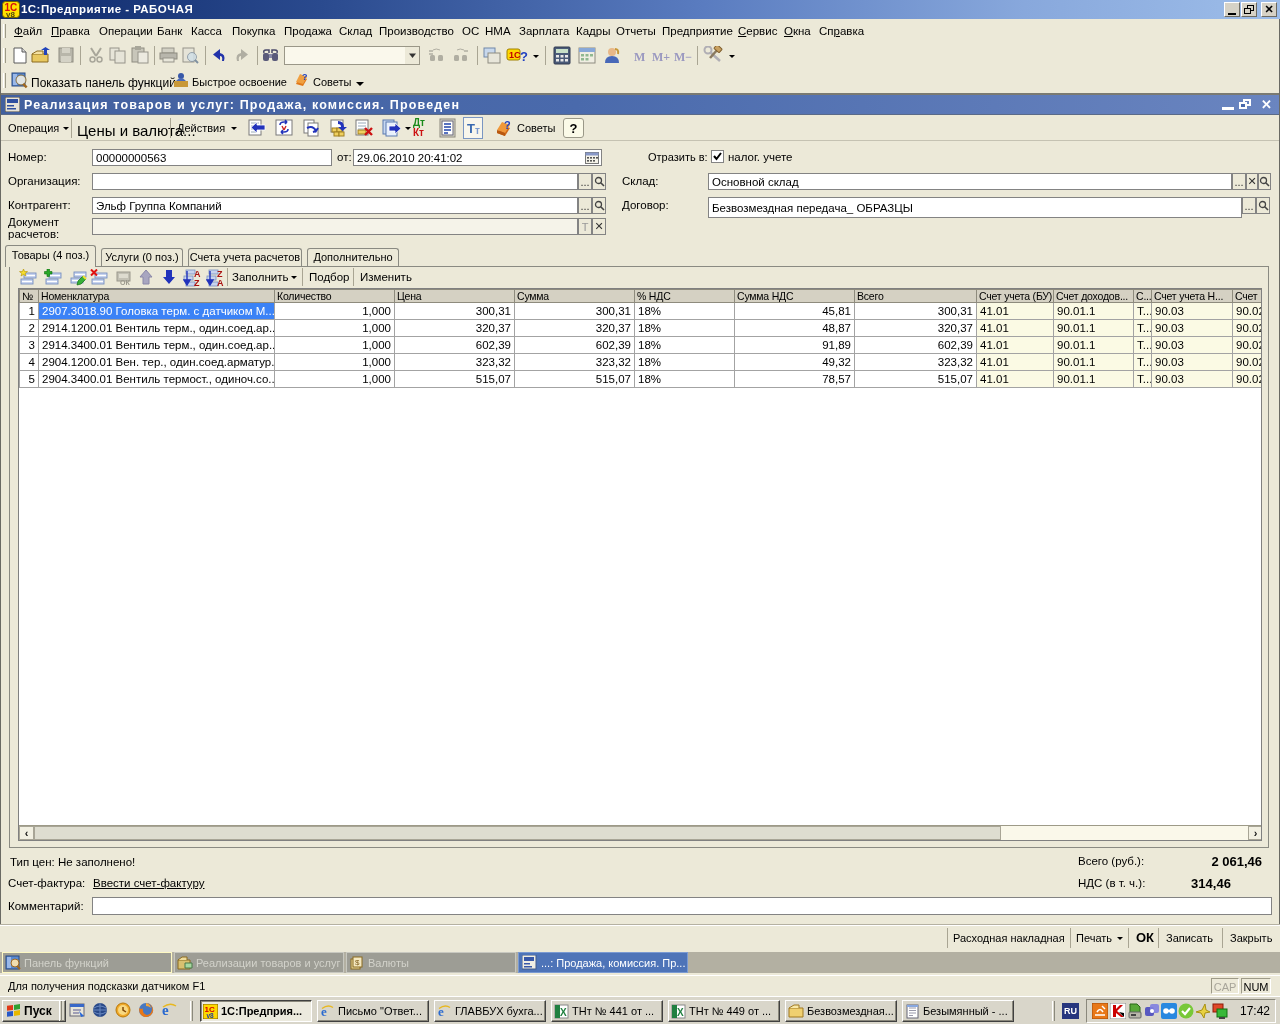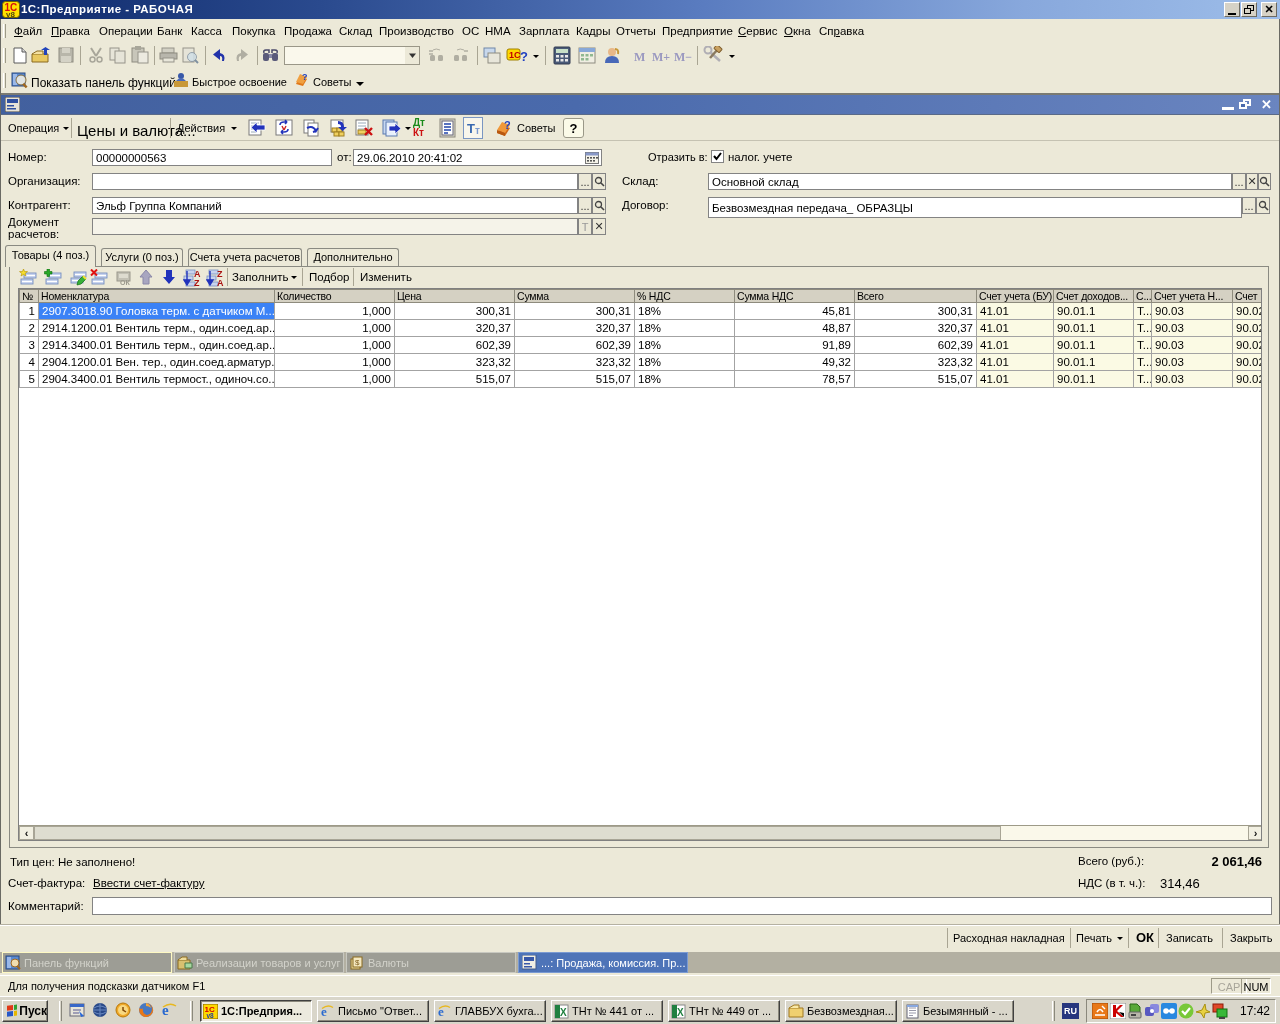--- a/index.html
+++ b/index.html
@@ -214,20 +214,21 @@
 
 <div class="a" style="left:0;top:93px;width:1280px;height:2px;background:#7a7a72"></div>
 
 <div class="a" style="left:0;top:95px;width:1280px;height:19px;background:linear-gradient(90deg,#42609e 0%,#4a6aac 45%,#6a85c0 100%)">
   <svg class="a" style="left:5px;top:2px" width="15" height="15" viewBox="0 0 15 15">
       <rect x="0" y="0" width="15" height="15" fill="#e8e4d8" stroke="#404040"></rect>
       <rect x="2" y="2" width="11" height="4" fill="#3050a0"></rect>
       <rect x="2" y="8" width="7" height="1.5" fill="#3050a0"></rect>
       <rect x="2" y="11" width="9" height="1.5" fill="#3050a0"></rect>
     </svg>
+  <div class="a nw" style="left:24px;top:3px;font-size:12.5px;font-weight:bold;letter-spacing:1.15px;color:#fff">Реализация товаров и услуг: Продажа, комиссия. Проведен</div>
   <div class="a" style="left:1222px;top:12px;width:12px;height:3px;background:#fff"></div>
   <div class="a" style="left:1243px;top:4px;width:8px;height:7px;border:2px solid #fff"></div>
   <div class="a" style="left:1239px;top:7px;width:8px;height:7px;border:2px solid #fff;background:#4a6aac"></div>
   <div class="a" style="left:1261px;top:2px;font-size:13px;font-weight:bold;color:#fff">✕</div>
 </div>
 
 <div class="a" id="dtb" style="left:0;top:114px;width:1280px;height:27px;background:#ece9d8;border-top:1px solid #5a6a88;border-bottom:1px solid #c5c2b2">
   <span class="lbl" style="left:8px;top:7px;font-size:11px">Операция</span>
   <div class="a" style="left:63px;top:12px;width:0;height:0;border:3.5px solid transparent;border-top-color:#000"></div>
   <div class="vsep" style="left:71px;top:3px;height:20px"></div>
@@ -579,21 +580,21 @@
 <div class="a" style="left:9px;top:847px;width:1260px;height:1px;background:#8a8a82"></div>
 <div class="a" style="left:0;top:19px;width:1px;height:977px;background:#6a6a64"></div>
 <div class="a" style="left:1279px;top:19px;width:1px;height:977px;background:#6a6a64"></div>
 
 <div class="lbl" style="left:10px;top:856px">Тип цен: Не заполнено!</div>
 <div class="lbl" style="left:1078px;top:855px">Всего (руб.):</div>
 <div class="lbl" style="left:1160px;top:854px;width:102px;text-align:right;font-weight:bold;font-size:13px">2 061,46</div>
 <div class="lbl" style="left:8px;top:877px">Счет-фактура:</div>
 <div class="lbl" style="left:93px;top:877px;text-decoration:underline">Ввести счет-фактуру</div>
 <div class="lbl" style="left:1078px;top:877px">НДС (в т. ч.):</div>
-<div class="lbl" style="left:1160px;top:876px;width:102px;text-align:left;font-weight:normal;font-size:13px">314,46</div>
+<div class="lbl" style="left:1160px;top:876px;width:102px;text-align:center;font-weight:bold;font-size:13px">314,46</div>
 <div class="lbl" style="left:8px;top:900px">Комментарий:</div>
 <div class="fld" style="left:92px;top:897px;width:1180px;height:18px"></div>
 
 <div class="a" style="left:0;top:924px;width:1280px;height:1px;background:#b5b1a2"></div>
 <div class="a" style="left:0;top:925px;width:1280px;height:1px;background:#fff"></div>
 <div class="a" style="left:0;top:926px;width:1280px;height:24px;background:#ece9d8">
   <div class="vsep" style="left:947px;top:2px;height:20px"></div>
   <span class="lbl" style="left:953px;top:6px;font-size:11px">Расходная накладная</span>
   <div class="vsep" style="left:1070px;top:2px;height:20px"></div>
   <span class="lbl" style="left:1076px;top:6px;font-size:11px">Печать</span>
@@ -626,26 +627,26 @@
   <div class="a" style="left:518px;top:0;width:170px;height:21px;background:#4e74b8;border:1px solid #7a9ad2;color:#fff;font-size:11px;display:flex;align-items:center;overflow:hidden;white-space:nowrap"><svg width="15" height="15" style="margin:0 4px 0 3px;flex:none">
         <rect x="0" y="0" width="14" height="14" fill="#f0eee4" stroke="#405a8a"></rect>
         <rect x="2" y="2" width="10" height="4" fill="#3858a8"></rect>
         <rect x="2" y="8" width="6" height="1.5" fill="#3858a8"></rect>
         <rect x="2" y="11" width="8" height="1.5" fill="#3858a8"></rect>
       </svg>...: Продажа, комиссия. Пр...</div>
 </div>
 
 <div class="a" style="left:0;top:975px;width:1280px;height:21px;background:#ece9d8;border-top:1px solid #fff">
   <span class="lbl" style="left:8px;top:4px;font-size:11px">Для получения подсказки датчиком F1</span>
-  <div class="a" style="left:1211px;top:2px;width:36px;height:16px;border:1px solid;border-color:#9d9a88 #fff #fff #9d9a88;color:#a8a59a;font-size:11px;text-align:center;padding-top:2px">CAP</div>
+  <div class="a" style="left:1211px;top:2px;width:28px;height:16px;border:1px solid;border-color:#9d9a88 #fff #fff #9d9a88;color:#a8a59a;font-size:11px;text-align:center;padding-top:2px">CAP</div>
   <div class="a" style="left:1241px;top:2px;width:30px;height:16px;border:1px solid;border-color:#9d9a88 #fff #fff #9d9a88;color:#000;font-size:11px;text-align:center;padding-top:2px">NUM</div>
 </div>
 
 <div class="a" id="taskbar" style="left:0;top:996px;width:1280px;height:28px;background:#d9d6ca;border-top:1px solid #fff">
-  <div class="a" style="left:2px;top:3px;width:46px;height:22px;background:#d9d6ca;border:1px solid;border-color:#fff #404040 #404040 #fff;box-shadow:inset -1px -1px 0 #8a887c;display:flex;align-items:center">
+  <div class="a" style="left:2px;top:3px;width:64px;height:22px;background:#d9d6ca;border:1px solid;border-color:#fff #404040 #404040 #fff;box-shadow:inset -1px -1px 0 #8a887c;display:flex;align-items:center">
     <svg width="16" height="16" style="margin:0 2px 0 3px">
         <g transform="skewY(-8)">
           <rect x="1" y="3" width="6" height="5" fill="#e03818"></rect>
           <rect x="8" y="3" width="6" height="5" fill="#30a030"></rect>
           <rect x="1" y="9" width="6" height="5" fill="#2858c8"></rect>
           <rect x="8" y="9" width="6" height="5" fill="#e8b800"></rect>
         </g>
       </svg>
     <span style="font-size:12px;font-weight:bold">Пуск</span>
     </div>

